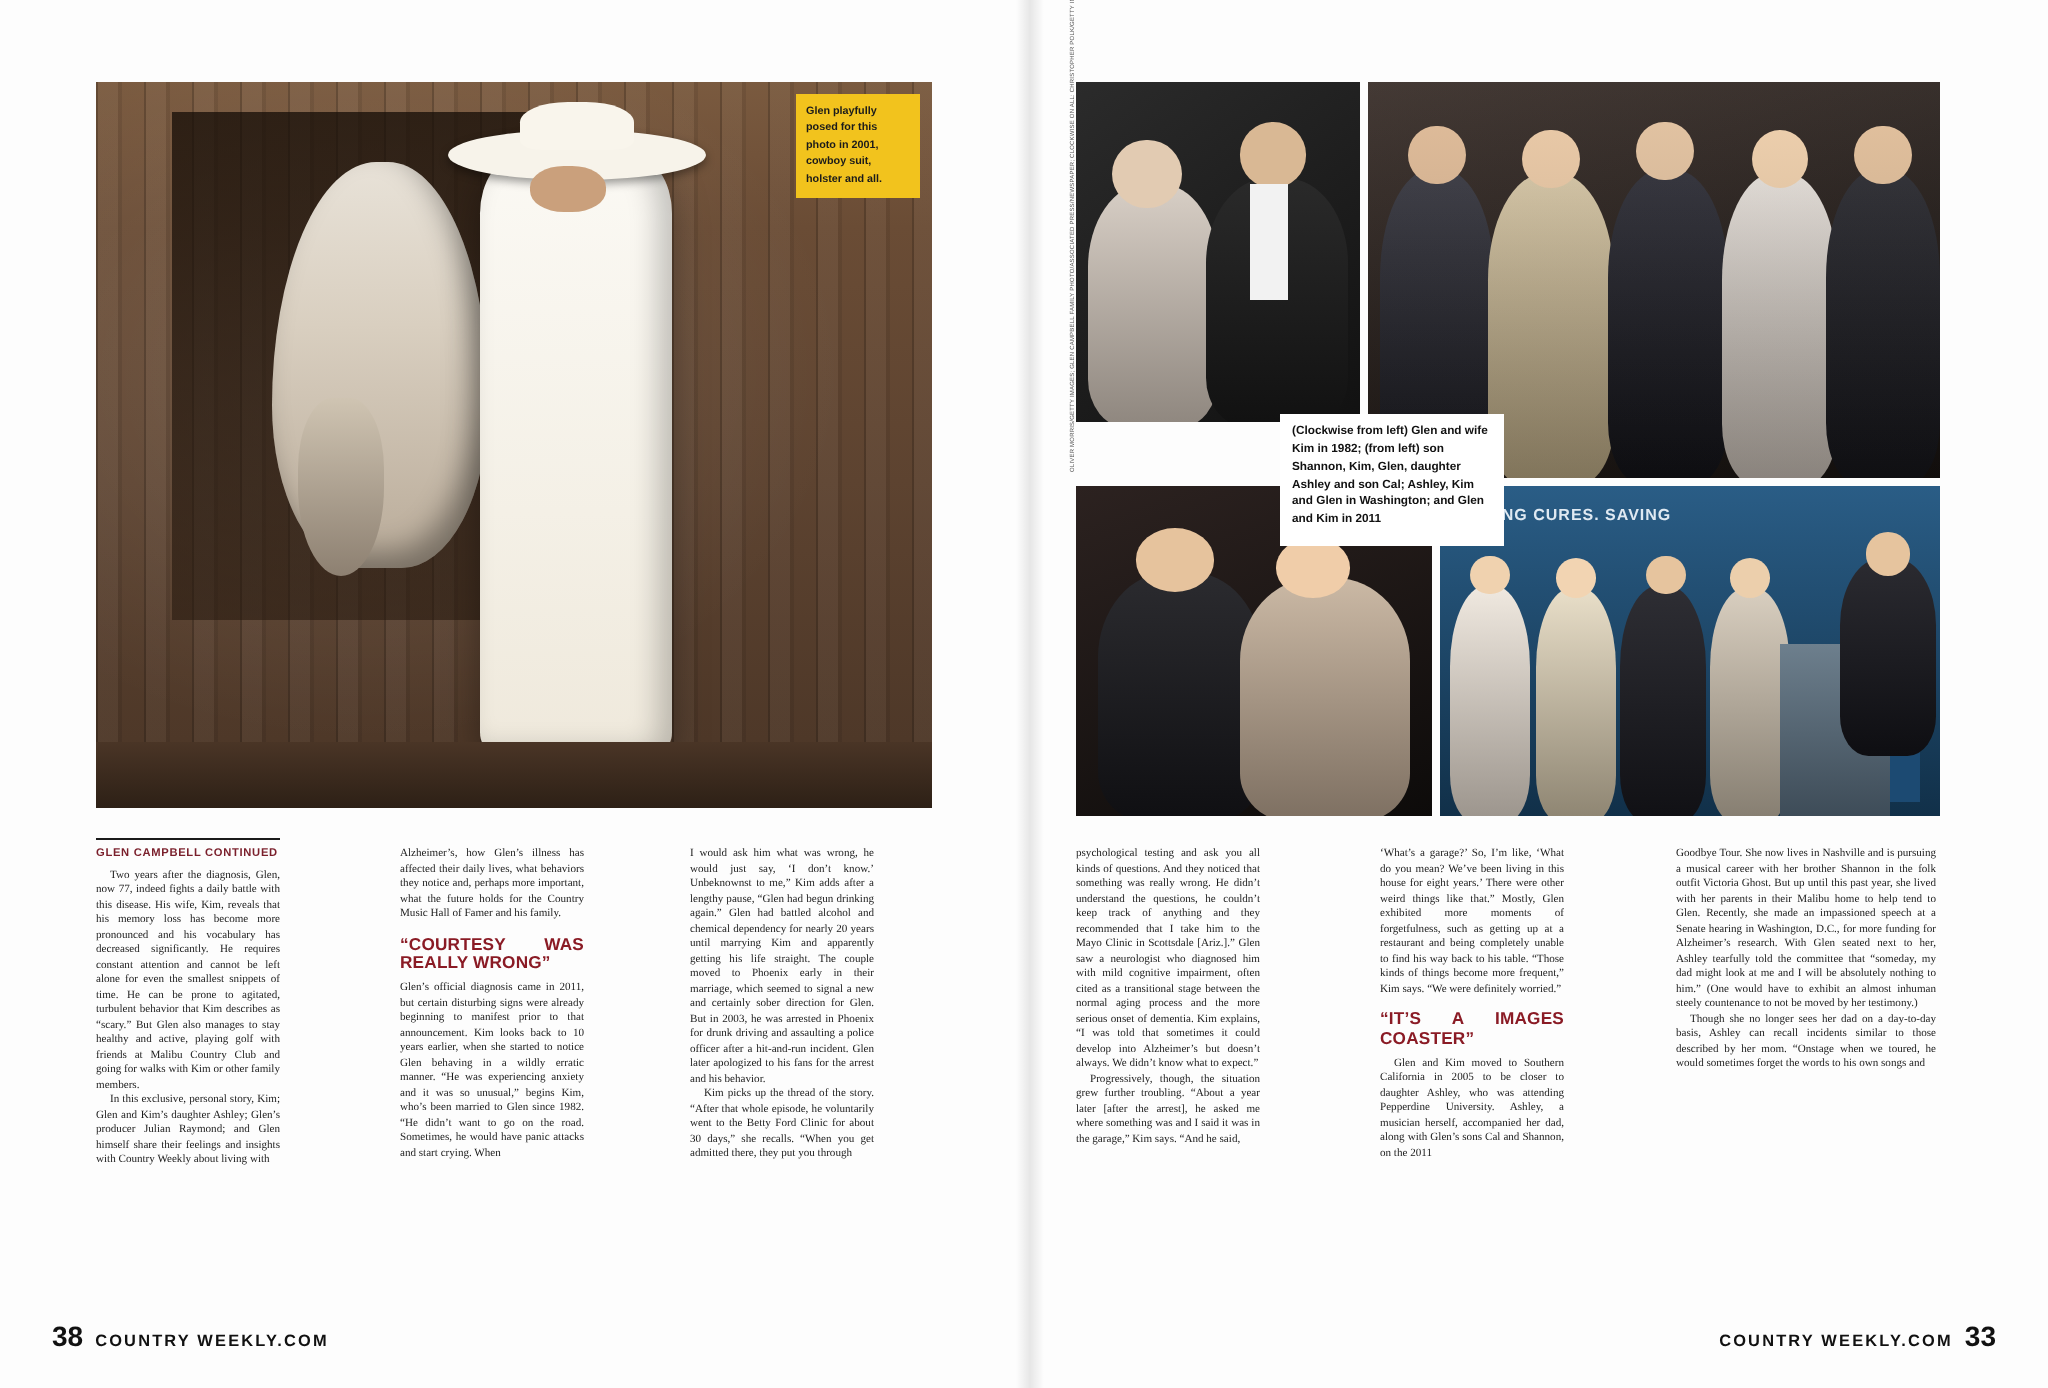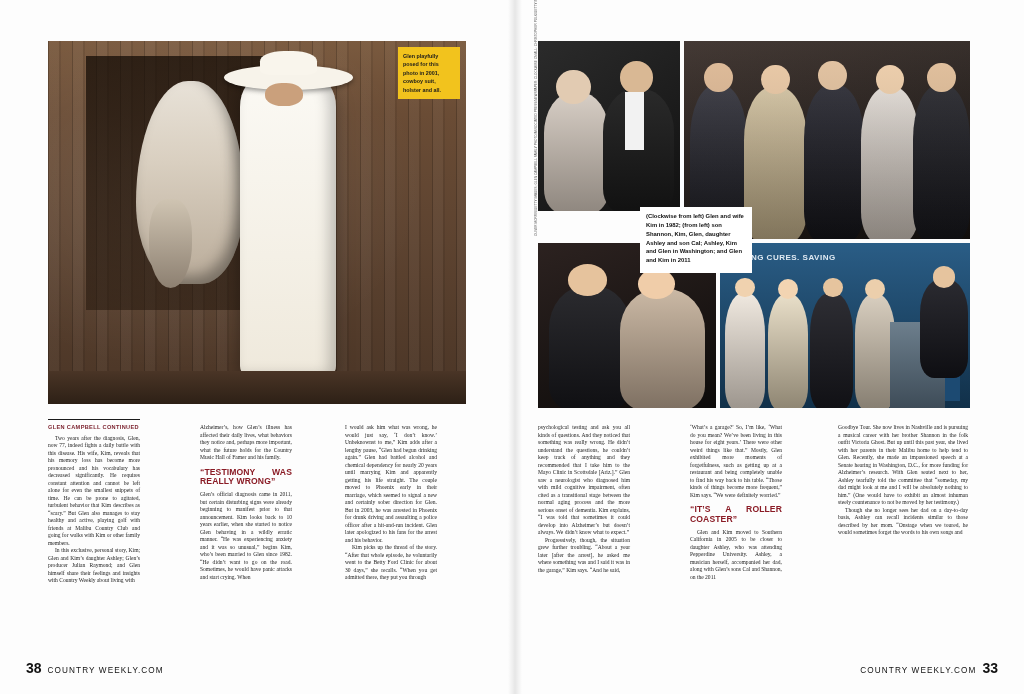--- a/index.html
+++ b/index.html
@@ -183,21 +183,21 @@
   }
 
   
   .folio {
     position: absolute;
     bottom: 18px;
     font-family: "Liberation Sans", sans-serif;
     color: #111;
   }
   .folio .num { font-weight: bold; font-size: 14px; }
-  .folio .name { font-weight: normal; font-size: 8.2px; letter-spacing: 1.1px; margin-top: 12px; }
+  .folio .name { font-weight: bold; font-size: 8.2px; letter-spacing: 1.1px; margin-top: 12px; }
   #folio-left { left: 26px; display: flex; align-items: baseline; gap: 6px; }
   #folio-right { right: 26px; display: flex; align-items: baseline; gap: 6px; }
 
   .vcredit {
     position: absolute;
     font-family: "Liberation Sans", sans-serif;
     font-size: 3.0px;
     color: #555;
     letter-spacing: .1px;
     white-space: nowrap;
@@ -275,37 +275,37 @@
   <div class="rule-top" style="left:48px; top:419px; width:92px;"></div>
 
   <div class="col" id="c1" style="left:48px; top:424px; height:216px;">
     <div class="kicker">GLEN CAMPBELL CONTINUED</div>
     <p class="first">Two years after the diagnosis, Glen, now 77, indeed fights a daily battle with this disease. His wife, Kim, reveals that his memory loss has become more pronounced and his vocabulary has decreased significantly. He requires constant attention and cannot be left alone for even the smallest snippets of time. He can be prone to agitated, turbulent behavior that Kim describes as “scary.” But Glen also manages to stay healthy and active, playing golf with friends at Malibu Country Club and going for walks with Kim or other family members.</p>
     <p>In this exclusive, personal story, Kim; Glen and Kim’s daughter Ashley; Glen’s producer Julian Raymond; and Glen himself share their feelings and insights with Country Weekly about living with</p>
   </div>
 
   <div class="col" id="c2" style="left:200px; top:424px; height:216px;">
     <p style="text-indent:0;">Alzheimer’s, how Glen’s illness has affected their daily lives, what behaviors they notice and, perhaps more important, what the future holds for the Country Music Hall of Famer and his family.</p>
-    <div class="subhead">“TESTIMONY WAS REALLY WRONG”</div>
+    <div class="subhead">“COURTESY WAS REALLY WRONG”</div>
     <p style="text-indent:0;">Glen’s official diagnosis came in 2011, but certain disturbing signs were already beginning to manifest prior to that announcement. Kim looks back to 10 years earlier, when she started to notice Glen behaving in a wildly erratic manner. “He was experiencing anxiety and it was so unusual,” begins Kim, who’s been married to Glen since 1982. “He didn’t want to go on the road. Sometimes, he would have panic attacks and start crying. When</p>
   </div>
 
   <div class="col" id="c3" style="left:345px; top:424px; height:216px;">
     <p style="text-indent:0;">I would ask him what was wrong, he would just say, ‘I don’t know.’ Unbeknownst to me,” Kim adds after a lengthy pause, “Glen had begun drinking again.” Glen had battled alcohol and chemical dependency for nearly 20 years until marrying Kim and apparently getting his life straight. The couple moved to Phoenix early in their marriage, which seemed to signal a new and certainly sober direction for Glen. But in 2003, he was arrested in Phoenix for drunk driving and assaulting a police officer after a hit-and-run incident. Glen later apologized to his fans for the arrest and his behavior.</p>
     <p>Kim picks up the thread of the story. “After that whole episode, he voluntarily went to the Betty Ford Clinic for about 30 days,” she recalls. “When you get admitted there, they put you through</p>
   </div>
 
   <div class="col" id="c4" style="left:538px; top:424px; height:216px;">
     <p style="text-indent:0;">psychological testing and ask you all kinds of questions. And they noticed that something was really wrong. He didn’t understand the questions, he couldn’t keep track of anything and they recommended that I take him to the Mayo Clinic in Scottsdale [Ariz.].” Glen saw a neurologist who diagnosed him with mild cognitive impairment, often cited as a transitional stage between the normal aging process and the more serious onset of dementia. Kim explains, “I was told that sometimes it could develop into Alzheimer’s but doesn’t always. We didn’t know what to expect.”</p>
     <p>Progressively, though, the situation grew further troubling. “About a year later [after the arrest], he asked me where something was and I said it was in the garage,” Kim says. “And he said,</p>
   </div>
 
   <div class="col" id="c5" style="left:690px; top:424px; height:216px;">
     <p style="text-indent:0;">‘What’s a garage?’ So, I’m like, ‘What do you mean? We’ve been living in this house for eight years.’ There were other weird things like that.” Mostly, Glen exhibited more moments of forgetfulness, such as getting up at a restaurant and being completely unable to find his way back to his table. “Those kinds of things become more frequent,” Kim says. “We were definitely worried.”</p>
-    <div class="subhead">“IT’S A ROLLER COASTER”</div>
+    <div class="subhead">“IT’S A IMAGES COASTER”</div>
     <p>Glen and Kim moved to Southern California in 2005 to be closer to daughter Ashley, who was attending Pepperdine University. Ashley, a musician herself, accompanied her dad, along with Glen’s sons Cal and Shannon, on the 2011</p>
   </div>
 
   <div class="col" id="c6" style="left:838px; top:424px; height:216px; width:130px;">
     <p style="text-indent:0;">Goodbye Tour. She now lives in Nashville and is pursuing a musical career with her brother Shannon in the folk outfit Victoria Ghost. But up until this past year, she lived with her parents in their Malibu home to help tend to Glen. Recently, she made an impassioned speech at a Senate hearing in Washington, D.C., for more funding for Alzheimer’s research. With Glen seated next to her, Ashley tearfully told the committee that “someday, my dad might look at me and I will be absolutely nothing to him.” (One would have to exhibit an almost inhuman steely countenance to not be moved by her testimony.)</p>
     <p>Though she no longer sees her dad on a day-to-day basis, Ashley can recall incidents similar to those described by her mom. “Onstage when we toured, he would sometimes forget the words to his own songs and</p>
   </div>
 
   <div class="folio" id="folio-left">
     <span class="num">38</span>

